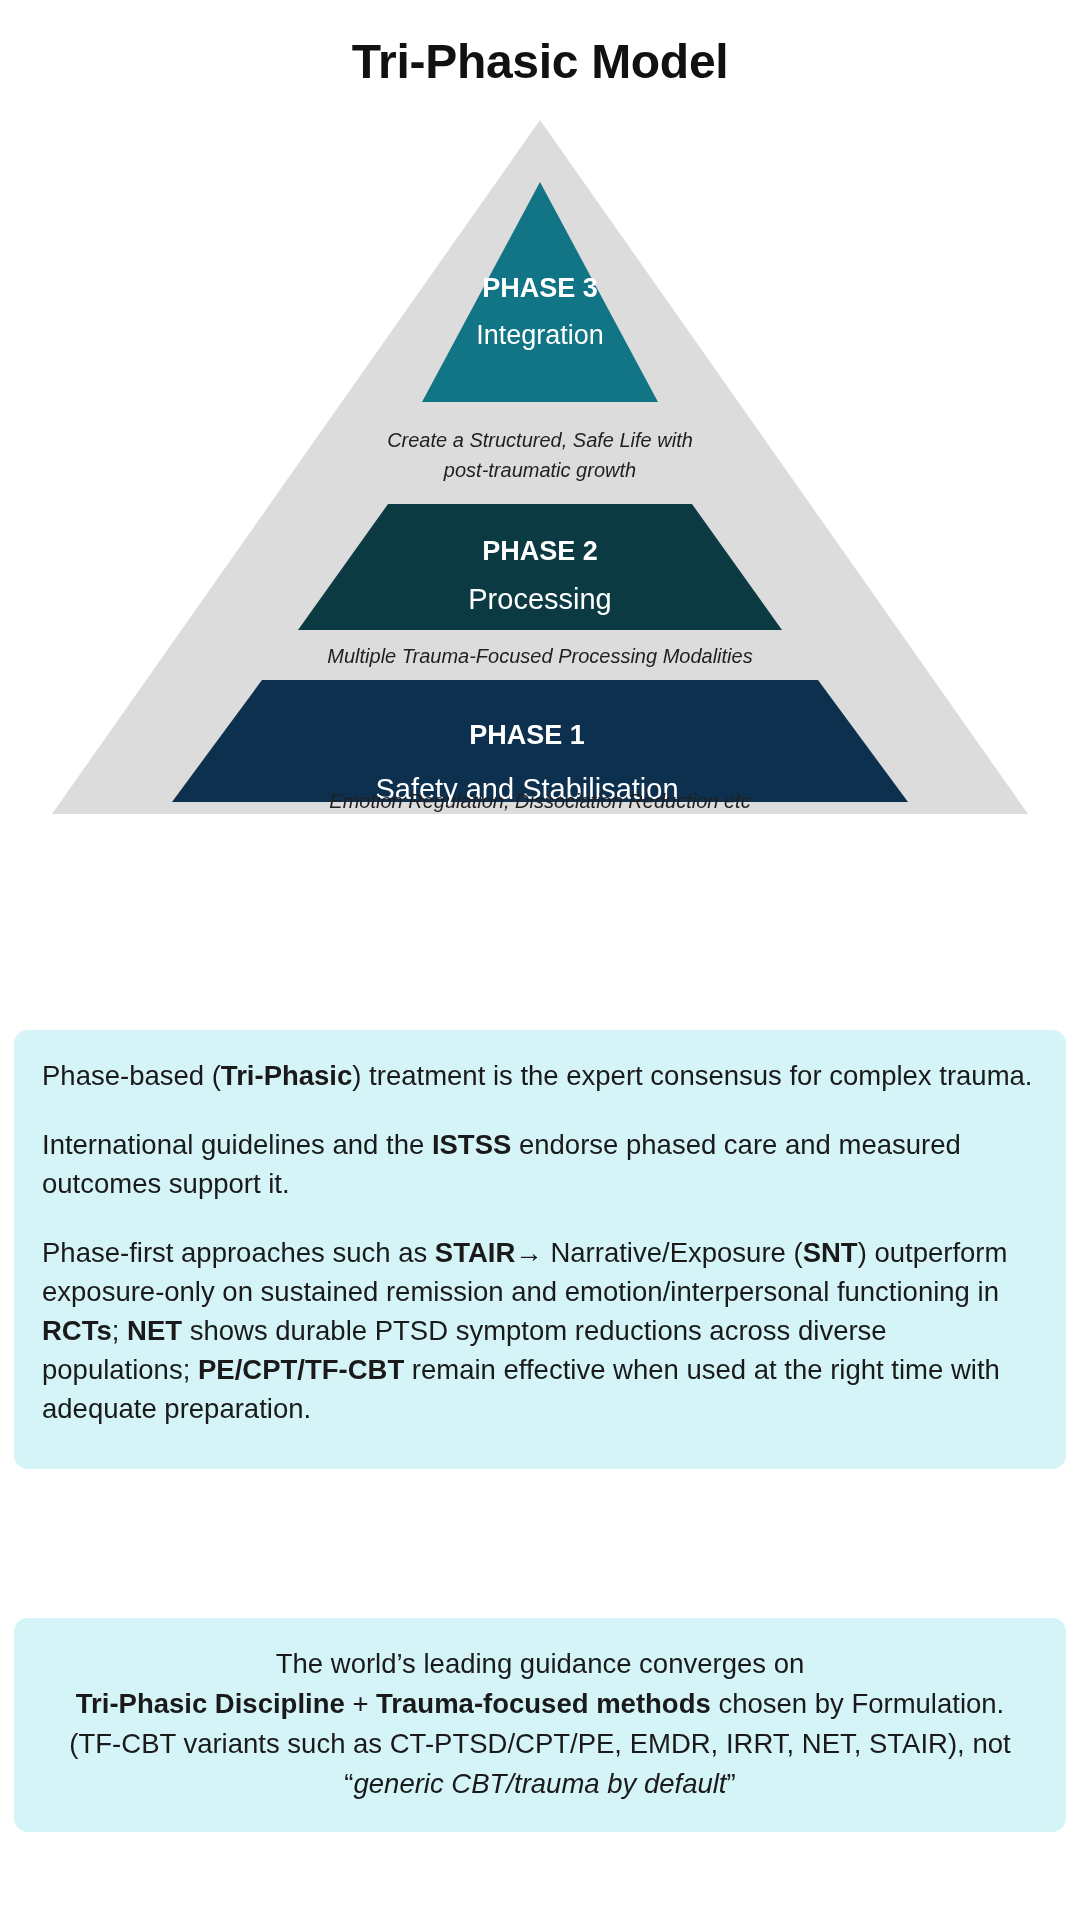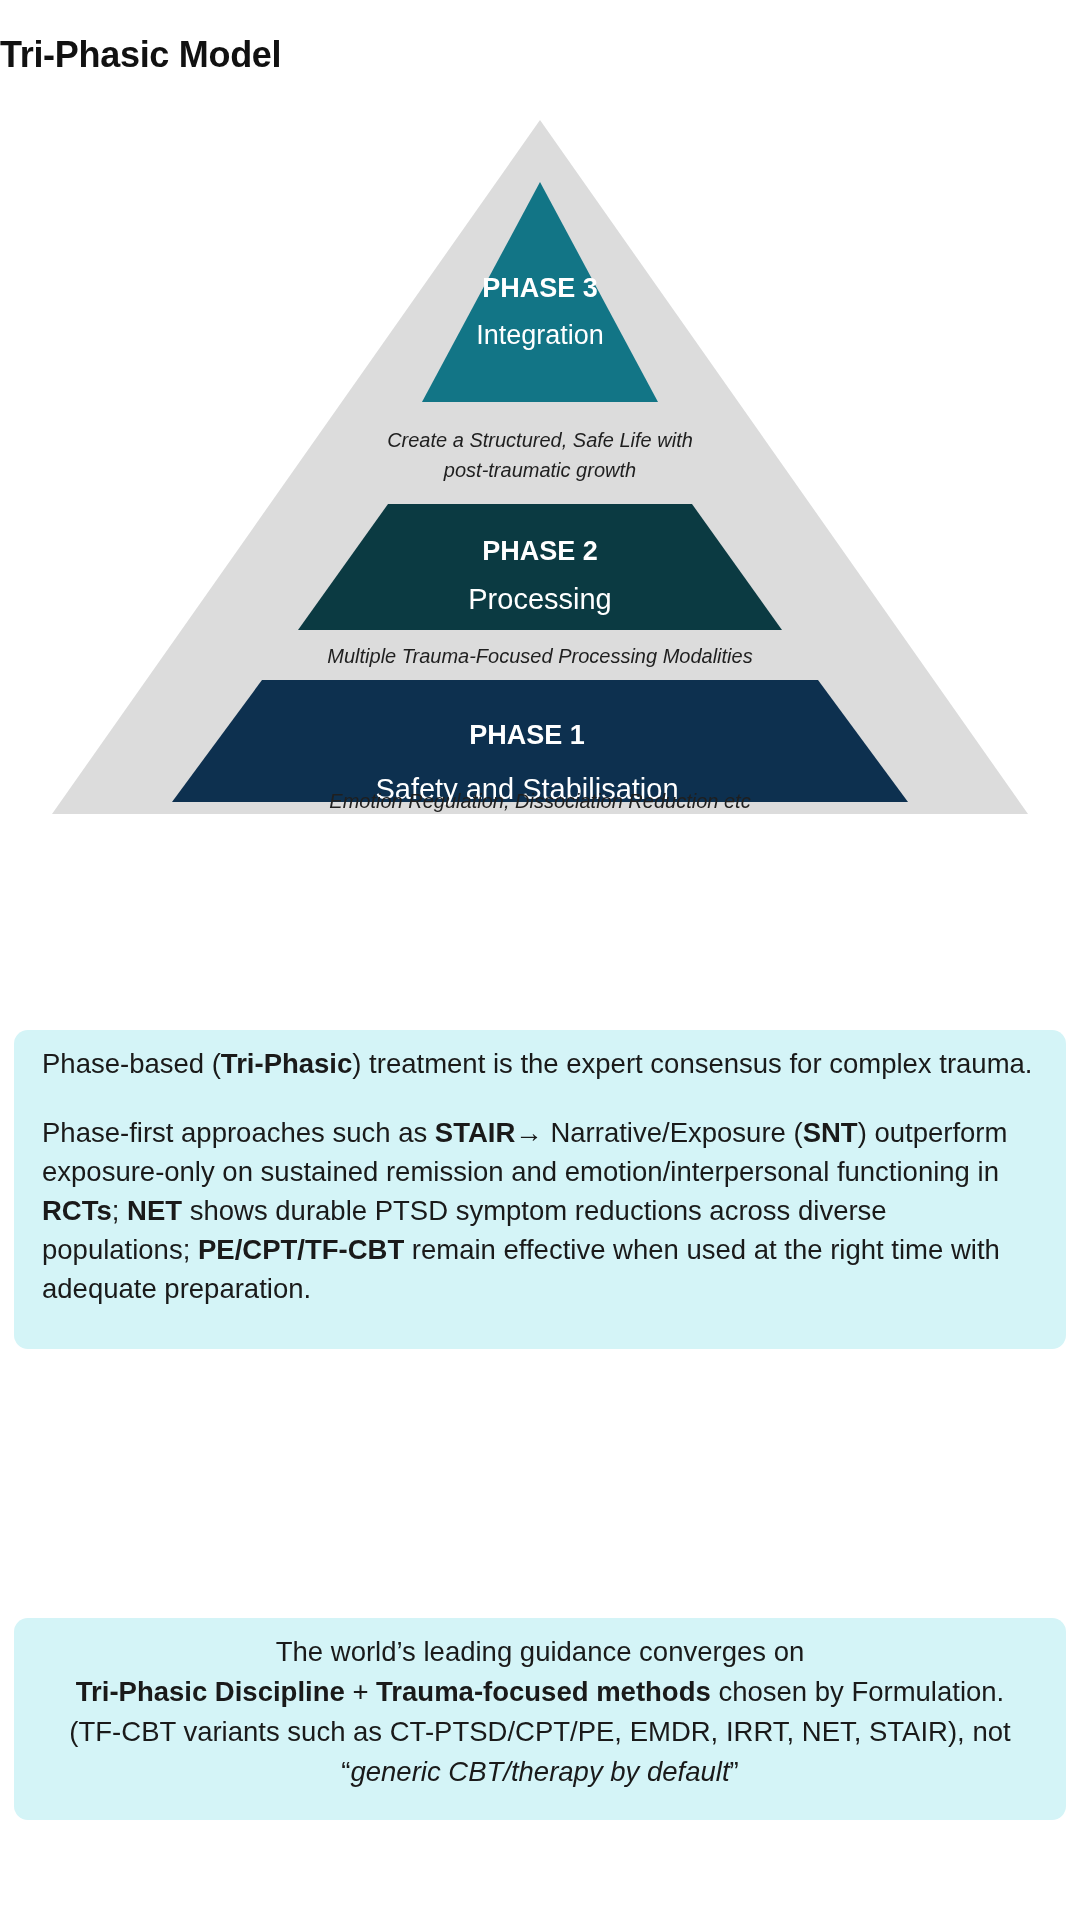--- a/index.html
+++ b/index.html
@@ -21,21 +21,22 @@
     height: 1920px;
     box-sizing: border-box;
   }
 
   
   .title {
     position: absolute;
     top: 34px;
     left: 0;
     width: 1080px;
-    font-size: 36px;
+    text-align: center;
+    font-size: 48px;
     font-weight: bold;
     letter-spacing: -0.3px;
     color: #111111;
   }
 
   
   .pyramid-wrap {
     position: absolute;
     top: 112px;
     left: 40px;
@@ -75,21 +76,21 @@
   }
 
   
   .card {
     position: absolute;
     left: 14px;
     width: 1052px;
     box-sizing: border-box;
     background: #d4f4f7;
     border-radius: 14px;
-    padding: 14px 28px 28px 28px;
+    padding: 26px 28px 28px 28px;
   }
   .card-a { top: 1030px; }
   .card-b { top: 1618px; text-align: center; }
 
   .para {
     font-size: 27.5px;
     line-height: 1.42;
     color: #1a1a1a;
     margin: 0 0 30px 0;
   }
@@ -126,20 +127,21 @@
       <text x="487" y="687" text-anchor="middle" class="lvl-sub-big">Safety and Stabilisation</text>
     </svg>
 
     <svg style="position:absolute; left:0; top:666px; width:1000px; height:44px;" viewBox="0 0 1000 44">
       <text x="500" y="30" text-anchor="middle" class="cap">Emotion Regulation, Dissociation Reduction etc</text>
     </svg>
   </div>
 
   <div class="card card-a">
     <p class="para">Phase-based (<b>Tri-Phasic</b>) treatment is the expert consensus for complex trauma.</p>
+    <p class="para">International guidelines and the <b>ISTSS</b> endorse phased care and measured outcomes support it.</p>
     <p class="para">Phase-first approaches such as <b>STAIR</b>→ Narrative/Exposure (<b>SNT</b>) outperform exposure-only on sustained remission and emotion/interpersonal functioning in <b>RCTs</b>; <b>NET</b> shows durable PTSD symptom reductions across diverse populations; <b>PE/CPT/TF-CBT</b> remain effective when used at the right time with adequate preparation.</p>
   </div>
 
   <div class="card card-b">
-    <p class="para tight">The world’s leading guidance converges on<br><b>Tri-Phasic Discipline</b> + <b>Trauma-focused methods</b> chosen by Formulation.<br>(TF-CBT variants such as CT-PTSD/CPT/PE, EMDR, IRRT, NET, STAIR), not “<i>generic CBT/therapy by default</i>”</p>
+    <p class="para tight">The world’s leading guidance converges on<br><b>Tri-Phasic Discipline</b> + <b>Trauma-focused methods</b> chosen by Formulation.<br>(TF-CBT variants such as CT-PTSD/CPT/PE, EMDR, IRRT, NET, STAIR), not “<i>generic CBT/trauma by default</i>”</p>
   </div>
 
 </div>
 
 </body></html>

